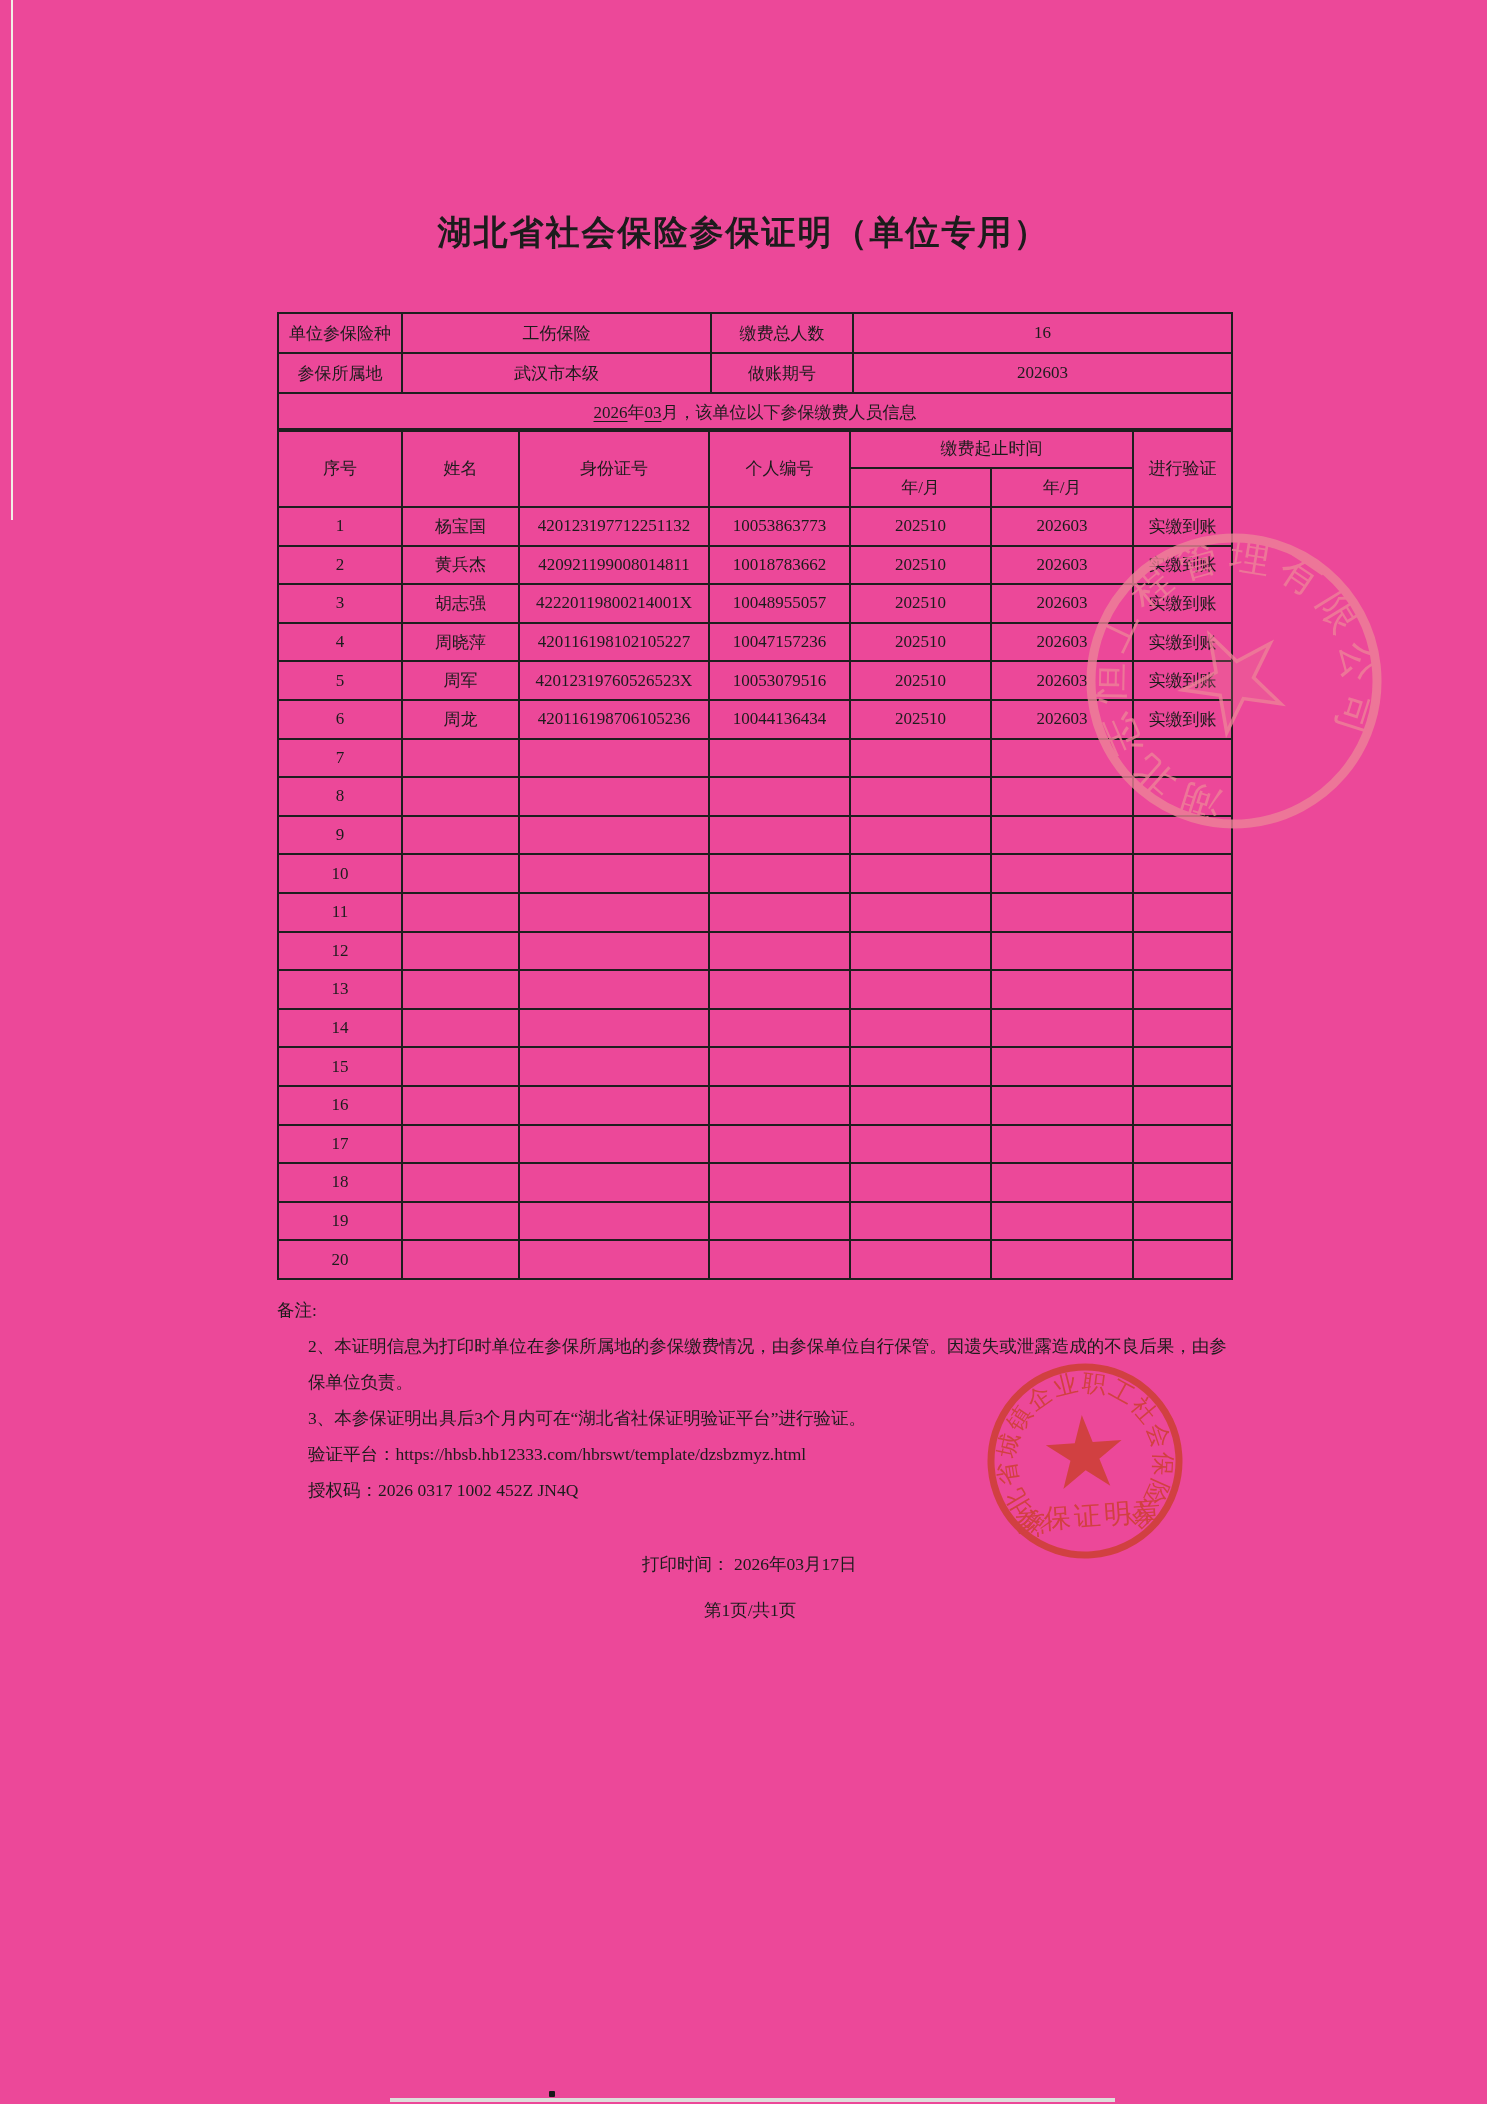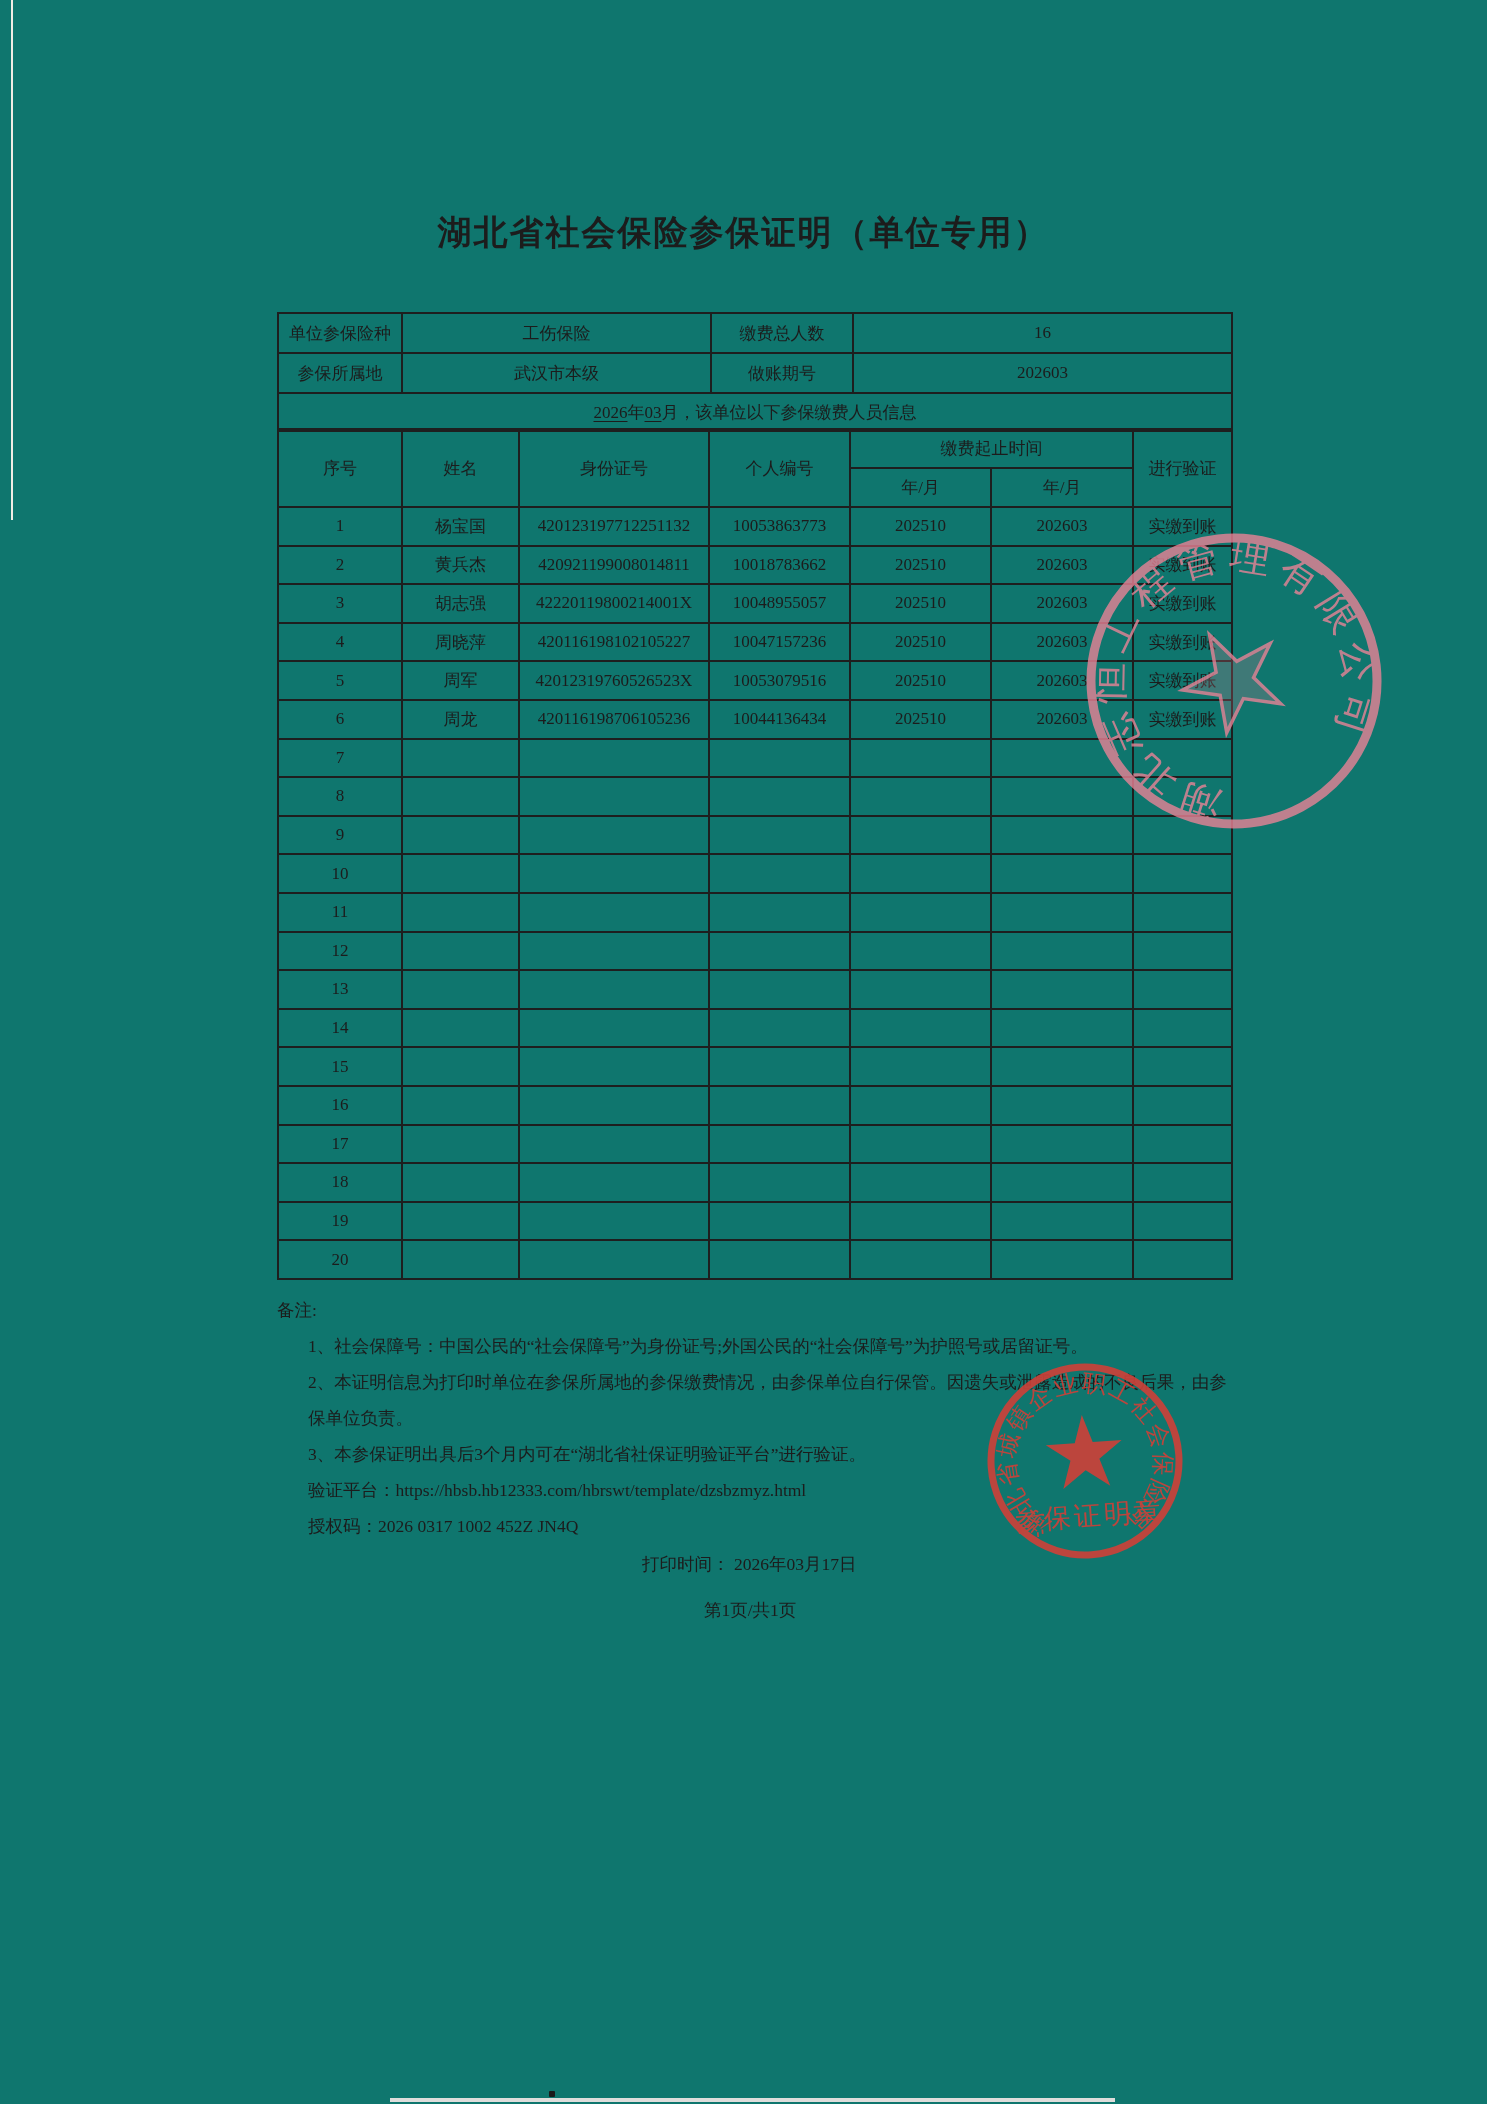--- a/index.html
+++ b/index.html
@@ -1,17 +1,17 @@
 <!DOCTYPE html>
 <html><head>
 <meta charset="utf-8">
 <style>
   html,body{margin:0;padding:0;background:#e9e7e2;}
   #page{
-    position:relative;width:1487px;height:2104px;background:#0f766e;
+    position:relative;width:1487px;height:2104px;background:#ec4899;
     font-family:"Liberation Serif","DejaVu Serif",serif;color:#1c1c1c;
     overflow:hidden;
   }
   
   .edge-line{position:absolute;left:11px;top:0;width:2px;height:520px;background:#f1ede5;}
   .bottom-strip{position:absolute;left:390px;top:2098px;width:725px;height:4px;background:#dedddb;}
   .speck{position:absolute;left:549px;top:2091px;width:6px;height:6px;background:#1a1a1a;border-radius:1px;}
 
   .doc-title{
     position:absolute;top:210px;left:0;width:100%;text-align:center;
@@ -283,21 +283,20 @@
       <td></td>
       <td></td>
       <td></td>
     </tr>
       </tbody>
   </table>
 
   <div class="notes">
     <div>备注:</div>
     <div class="items">
-      <p class="item">1、社会保障号：中国公民的“社会保障号”为身份证号;外国公民的“社会保障号”为护照号或居留证号。</p>
       <p class="item">2、本证明信息为打印时单位在参保所属地的参保缴费情况，由参保单位自行保管。因遗失或泄露造成的不良后果，由参保单位负责。</p>
       <p class="item">3、本参保证明出具后3个月内可在“湖北省社保证明验证平台”进行验证。</p>
       <p class="item">验证平台：https://hbsb.hb12333.com/hbrswt/template/dzsbzmyz.html</p>
       <p class="item">授权码：2026 0317 1002 452Z JN4Q</p>
     </div>
   </div>
 
   <div class="footer-line print-time">打印时间：  2026年03月17日</div>
   <div class="footer-line page-no">第1页/共1页</div>
 

